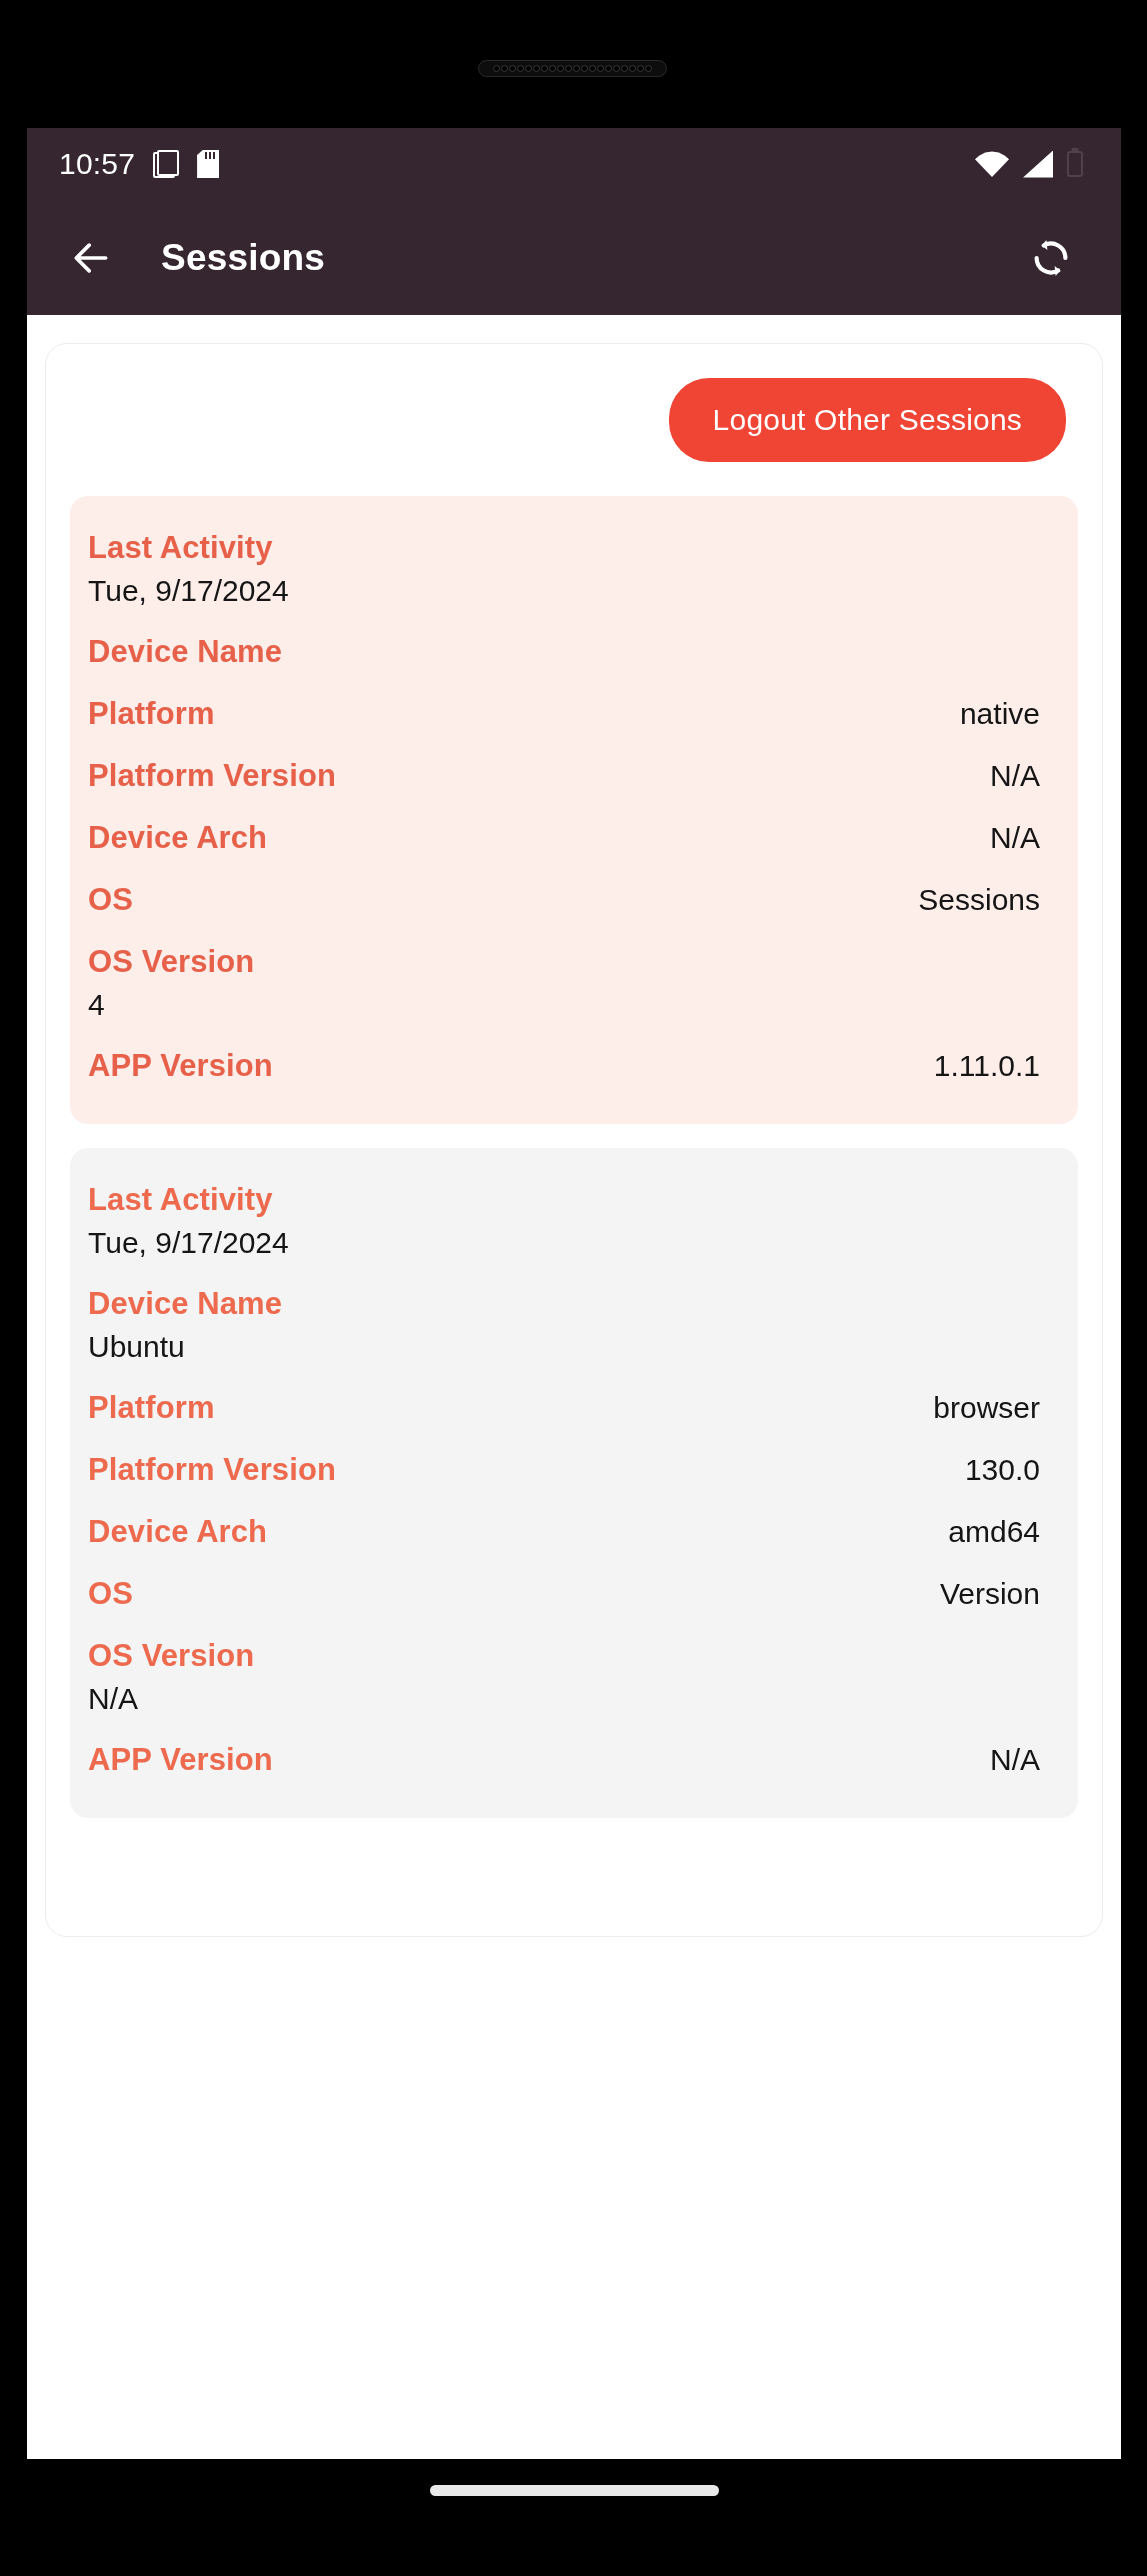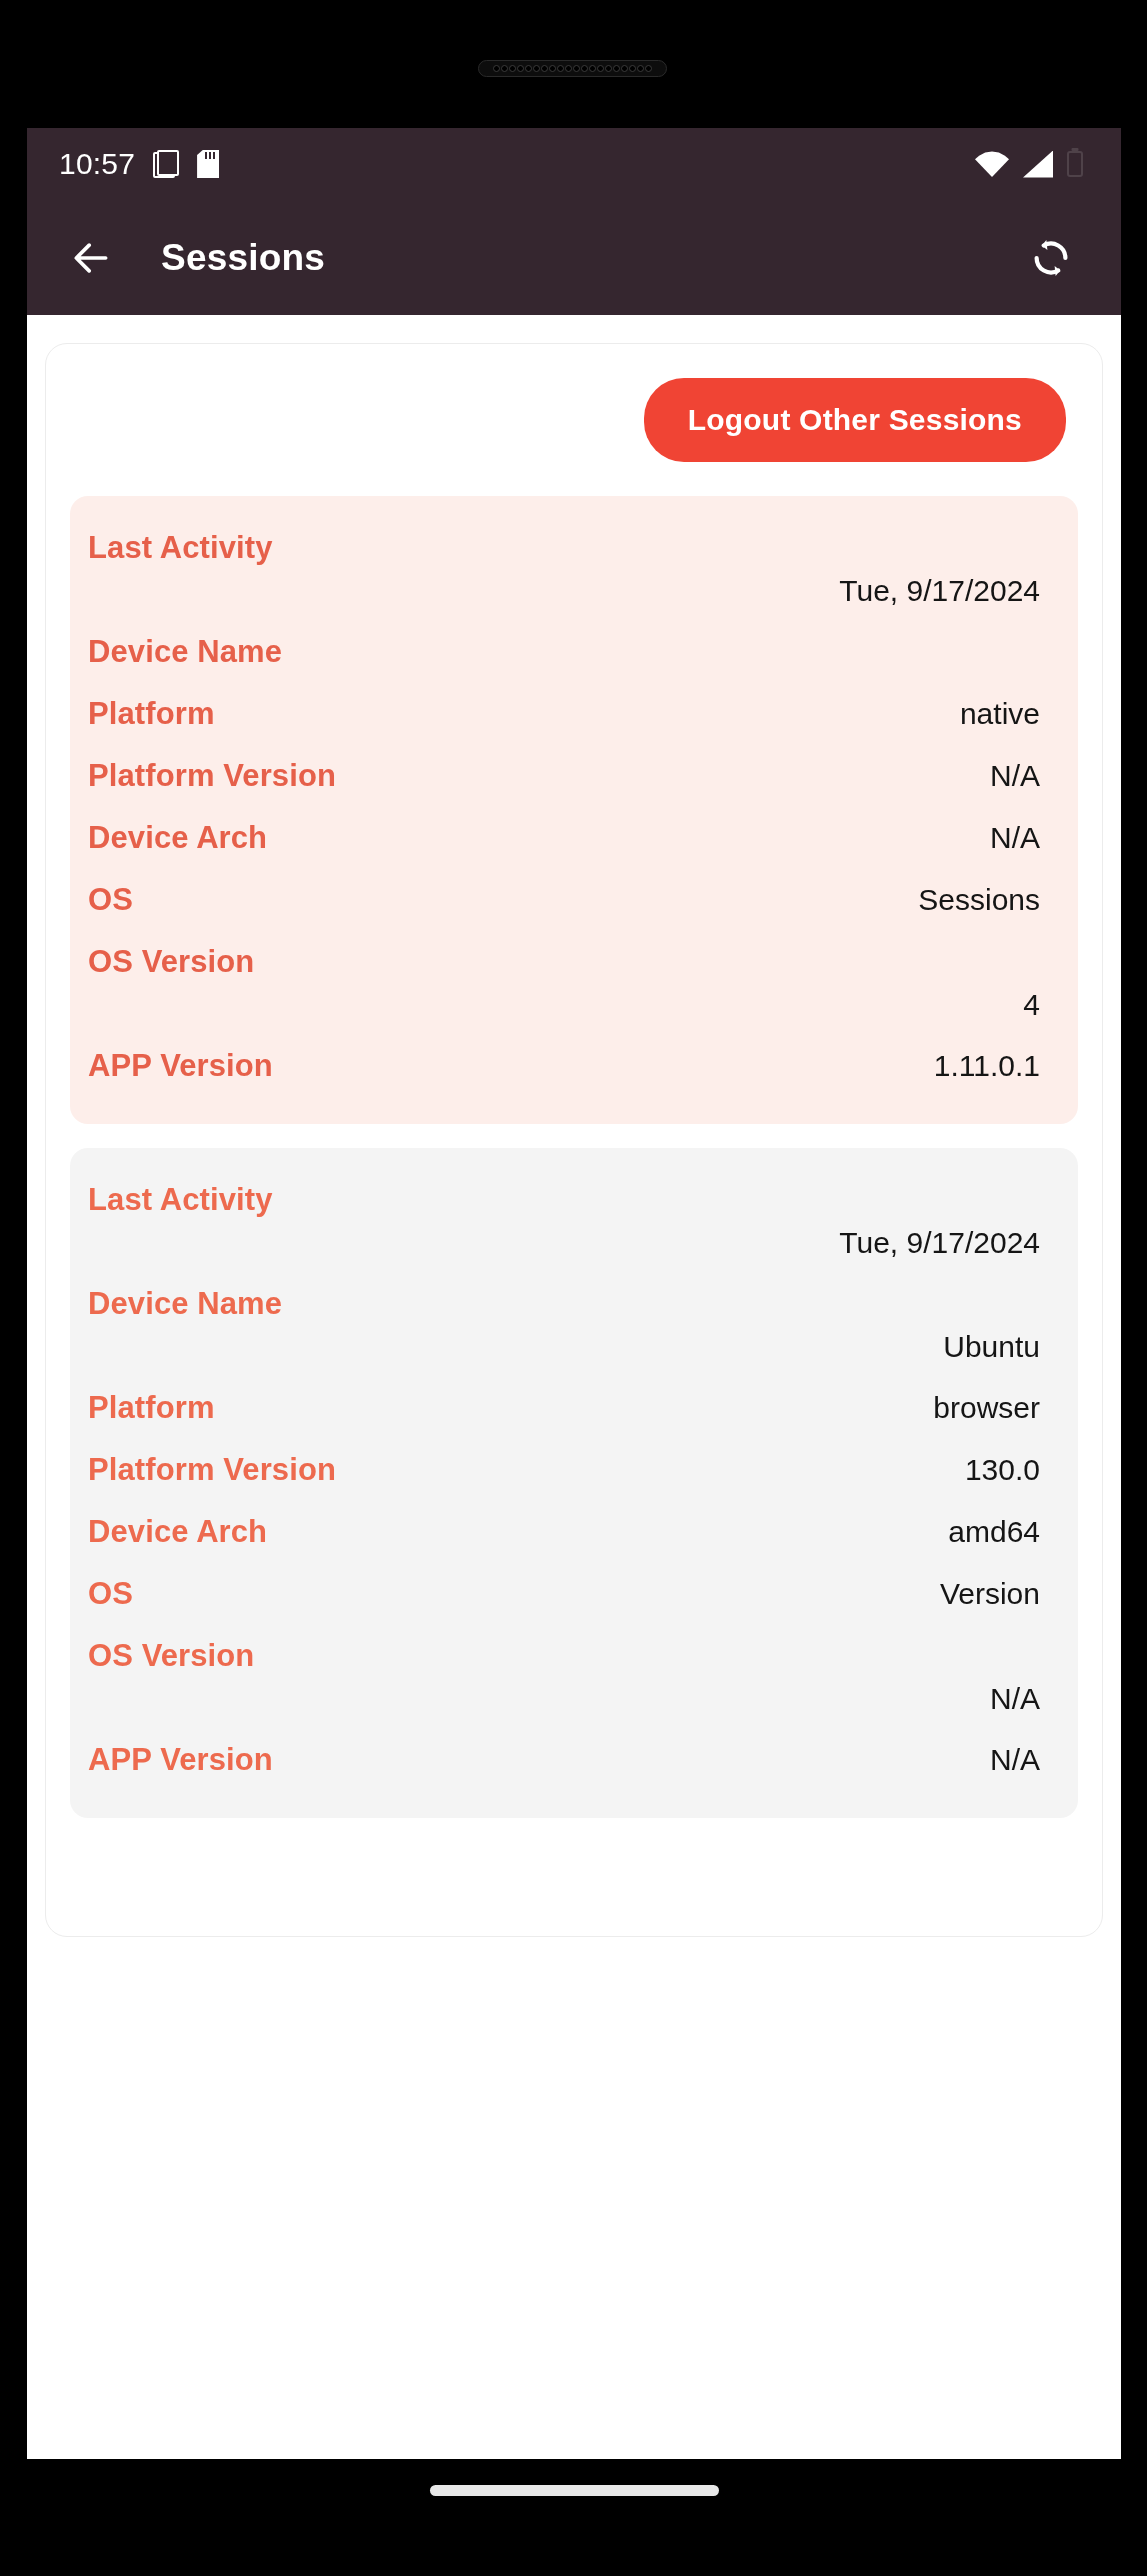--- a/index.html
+++ b/index.html
@@ -140,21 +140,21 @@
   .panel-actions {
     display: flex; justify-content: flex-end;
     padding: 8px 12px 10px 0;
   }
   .logout-btn {
     background: #f04434;
     color: #ffffff;
     border: none;
     border-radius: 40px;
     font-family: "Liberation Sans", sans-serif;
-    font-size: 30px; font-weight: 700;
+    font-size: 30px; font-weight: 400;
     padding: 25px 44px;
     cursor: pointer;
     letter-spacing: 0.2px;
   }
 
   .session-card {
     border-radius: 18px;
     padding: 34px 38px 40px 18px;
     margin-top: 24px;
   }
@@ -170,21 +170,20 @@
     color: #e6604a;
     font-size: 31px;
     font-weight: 700;
     letter-spacing: 0.1px;
   }
   .tint-gray .field-label { color: #ed6a4e; }
   .field-value {
     color: #151515;
     font-size: 30px;
     margin-top: 8px;
-    text-align: right;
   }
   .row.inline .field-value { margin-top: 0; }
 
   
   .navbar {
     position: absolute;
     left: 27px; top: 2459px;
     width: 1094px; height: 62px;
     background: #000000;
     display: flex; align-items: center; justify-content: center;

